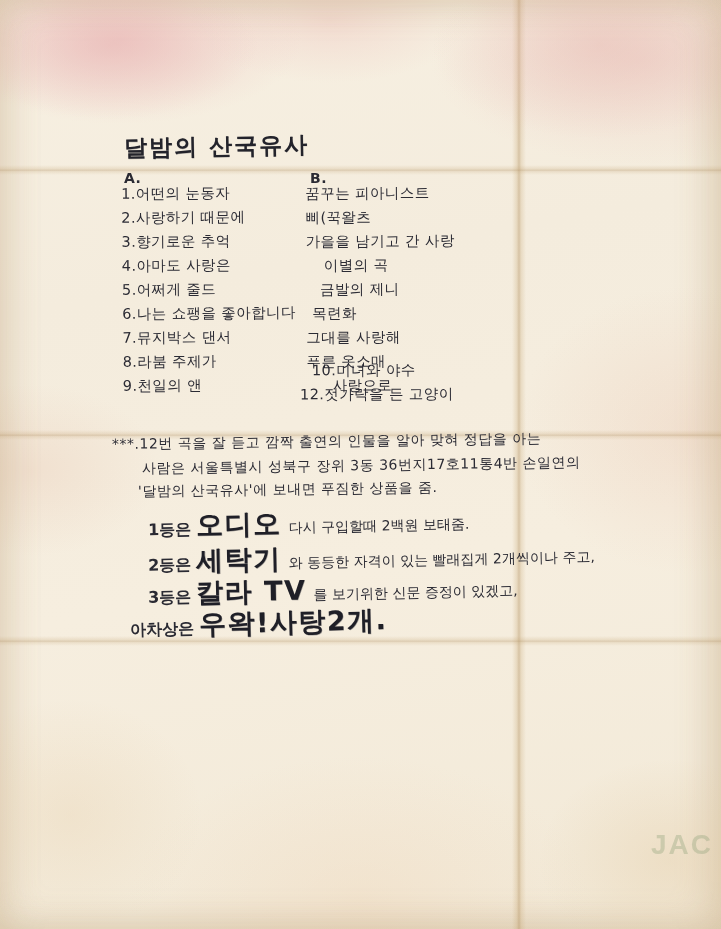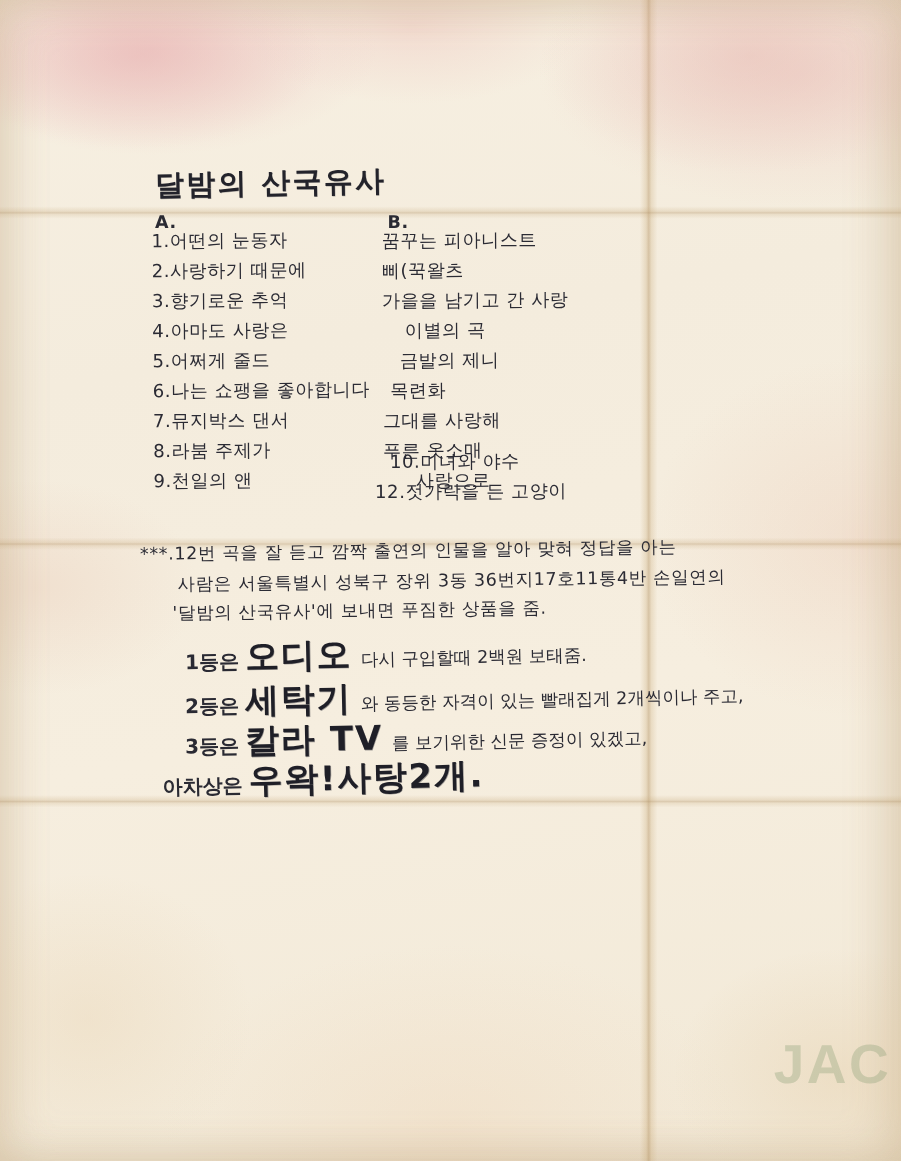--- a/index.html
+++ b/index.html
@@ -156,22 +156,22 @@
 
   #prize1 { left: 148px; top: 505px; transform: rotate(-1.2deg); }
   #prize2 { left: 148px; top: 539px; transform: rotate(-1.2deg); }
   #prize3 { left: 148px; top: 572px; transform: rotate(-1.2deg); }
   #prize4 { left: 130px; top: 605px; transform: rotate(-1.4deg); }
 
   
   #watermark {
     position: absolute;
     right: 8px;
-    bottom: 52px;
-    font-size: 44px;
+    bottom: 68px;
+    font-size: 28px;
     font-weight: bold;
     letter-spacing: 2px;
     color: rgba(140,160,120,0.35);
     font-family: "Liberation Sans", sans-serif;
     pointer-events: none;
   }
 </style>
 </head>
 <body>
 

